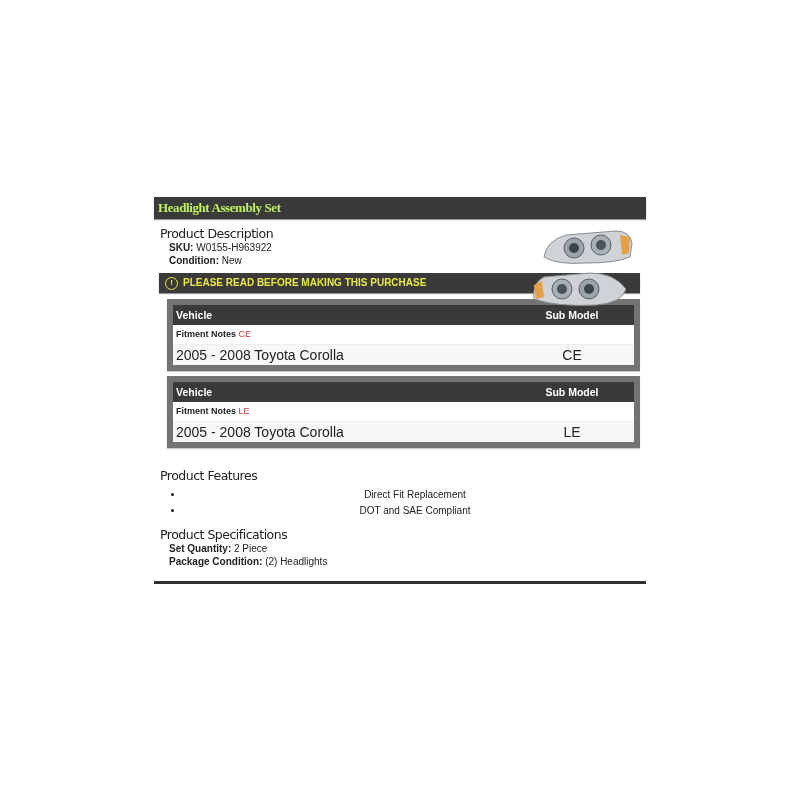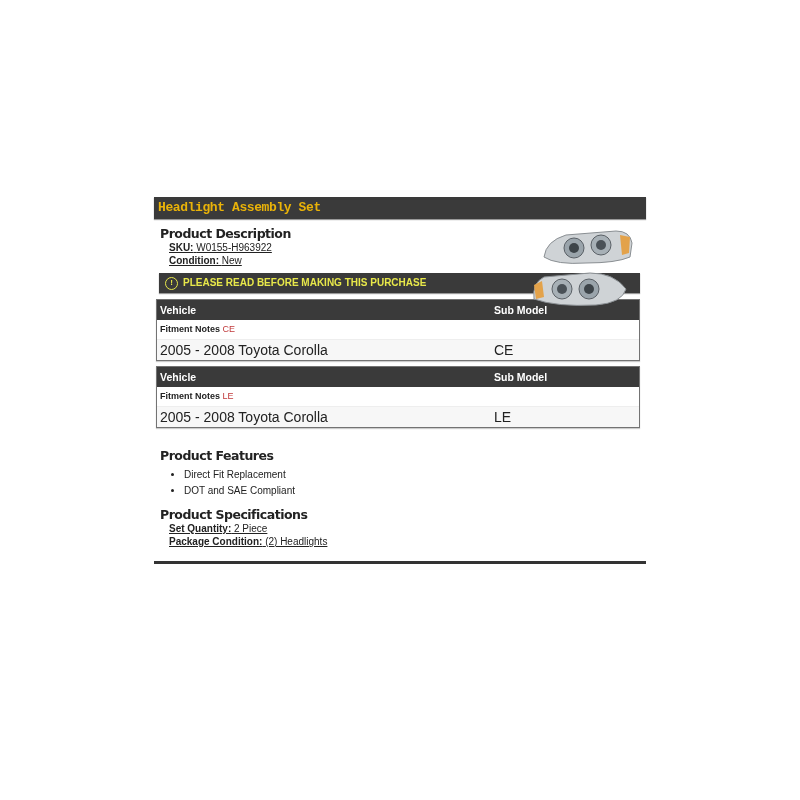--- a/index.html
+++ b/index.html
@@ -1,33 +1,33 @@
 <!DOCTYPE html>
 <html><head>
 <meta charset="utf-8">
 <style>
   html, body { margin:0; padding:0; background:#ffffff; }
   body { width:800px; height:800px; position:relative; font-family:"Liberation Sans", sans-serif; color:#222; overflow:hidden; }
   .wrap { position:absolute; left:154px; top:197px; width:492px; }
-  .title-bar { background:#3a3a3a; color:#eab308; height:22px; line-height:22px; padding-left:4px; font-weight:bold; font-size:13px; font-family:Liberation Mono, monospace; letter-spacing:-0.4px; box-shadow:0 1px 1px #999; }
-  .section-title { font-family:"DejaVu Sans", sans-serif; font-weight:bold; font-size:12.5px; letter-spacing:-0.5px; color:#222; margin-left:6px; }
-  .kv { font-size:10px; margin-left:15px; line-height:13px; color:#222;text-decoration:underline; }
+  .title-bar { background:#3a3a3a; color:#bef264; height:22px; line-height:22px; padding-left:4px; font-weight:bold; font-size:13px; font-family:Liberation Serif, serif; letter-spacing:-0.4px; box-shadow:0 1px 1px #999; }
+  .section-title { font-family:"DejaVu Sans", sans-serif; font-weight:normal; font-size:12.5px; letter-spacing:-0.5px; color:#222; margin-left:6px; }
+  .kv { font-size:10px; margin-left:15px; line-height:13px; color:#222; }
   .kv b { font-weight:bold; }
   .images { position:absolute; left:372px; top:26px; width:120px; height:90px; }
   .warn-bar { background:#3a3a3a; height:20px; line-height:20px; margin-left:5px; margin-right:6px; color:#e8e84a; font-weight:bold; font-size:10px; padding-left:6px; display:flex; align-items:center; box-shadow:0 1px 1px #999; }
   .warn-icon { width:11px; height:11px; border:1.3px solid #e8e84a; border-radius:50%; display:inline-flex; align-items:center; justify-content:center; font-size:8px; margin-right:5px; line-height:1; }
-  .table { margin-left:2px; margin-right:6px; border:1px solid #737373; box-shadow:0 1px 1px #ccc; }
+  .table { margin-left:13px; margin-right:6px; border:6px solid #737373; box-shadow:0 1px 1px #ccc; }
   .thead { background:#3a3a3a; color:#fff; height:20px; line-height:20px; font-size:10.5px; font-weight:bold; display:flex; }
   .col1 { width:334px; padding-left:3px; }
-  .col2 { flex:1; }
+  .col2 { flex:1;text-align:center; }
   .notes { height:19px; line-height:19px; font-size:9px; font-weight:bold; padding-left:3px; background:#fff; border-bottom:1px solid #eee; }
   .notes .tag { color:#c0393b; font-weight:normal; }
   .trow { height:20px; line-height:20px; font-size:14px; display:flex; background:#f7f7f7; }
   ul.features { margin:4px 0 0 0; padding-left:30px; font-size:10px; line-height:16px; }
-  ul.features li { padding-left:0; }
+  ul.features li { padding-left:0;text-align:center; }
   .rule { height:3px; background:#333; margin-top:13px; width:492px; }
 </style>
 </head>
 <body>
 
 <div class="wrap">
   <div class="title-bar">Headlight Assembly Set</div>
 
   <div class="images">
     <svg width="120" height="90" viewBox="0 0 120 90">

